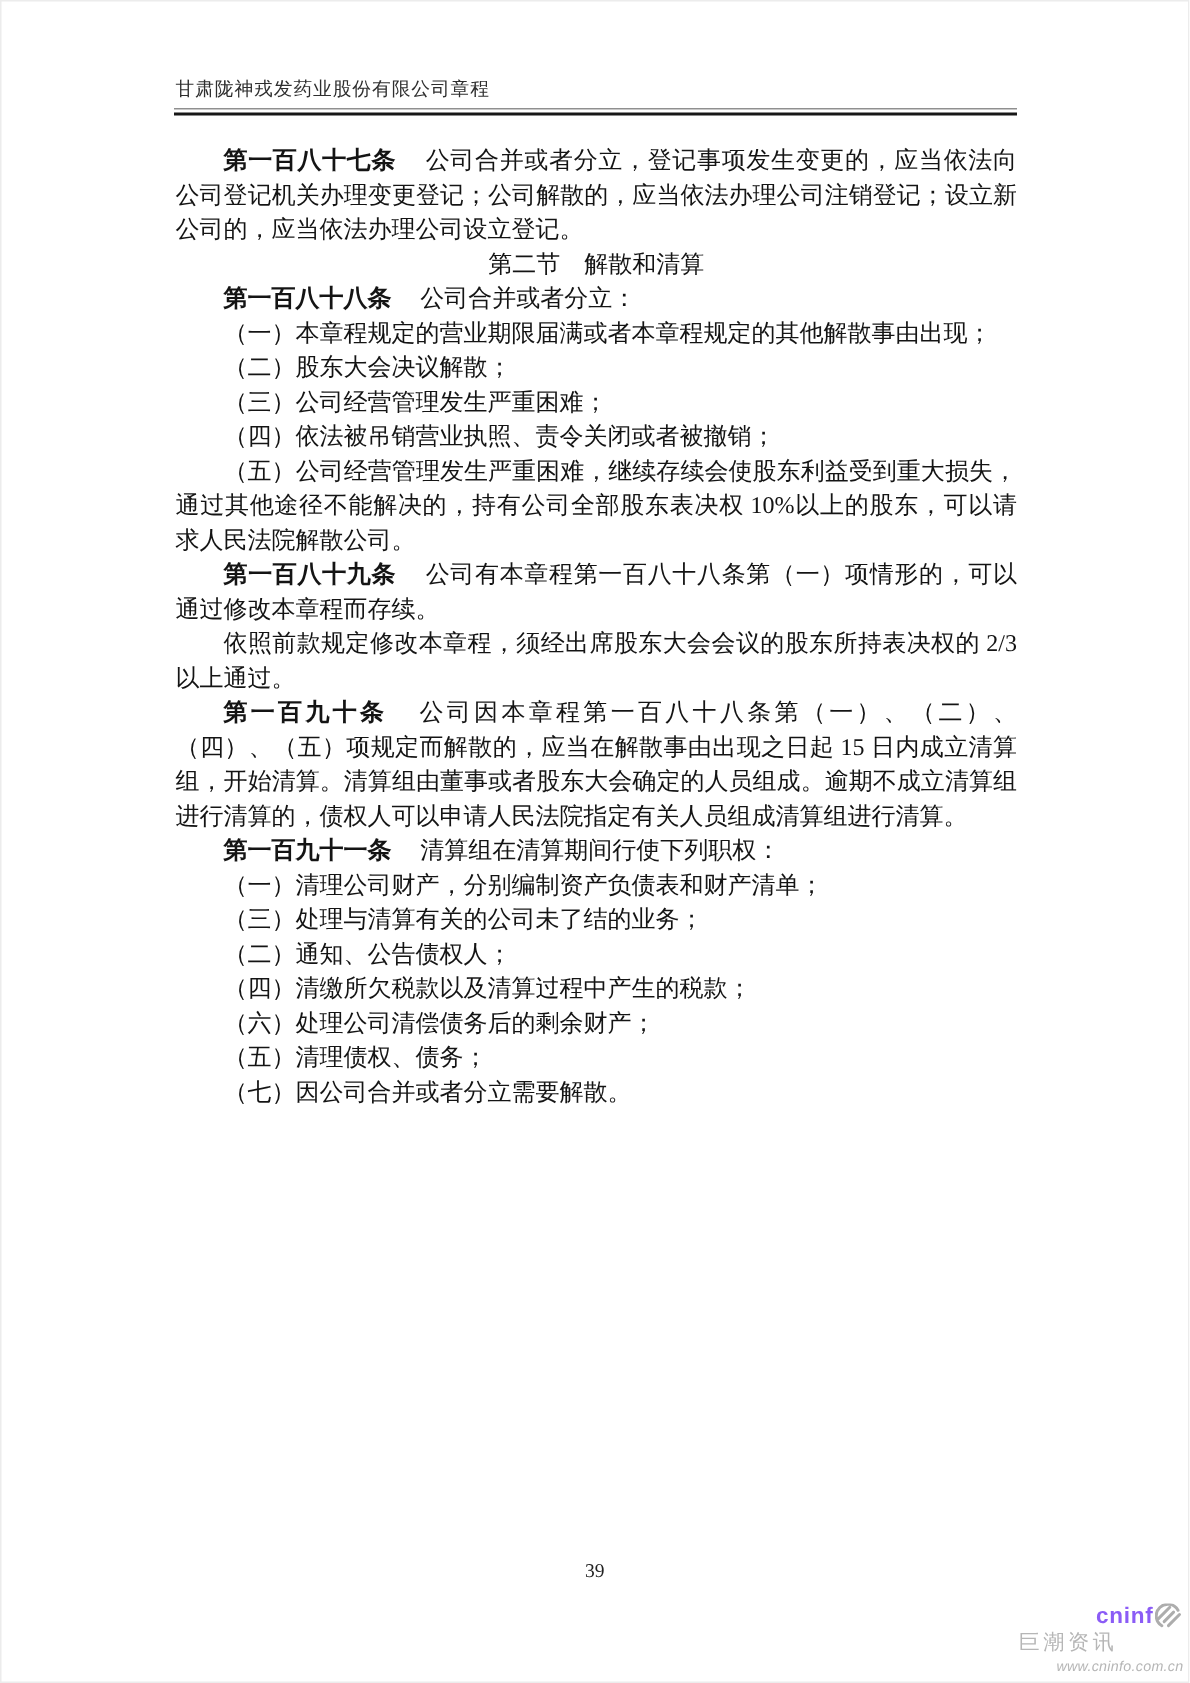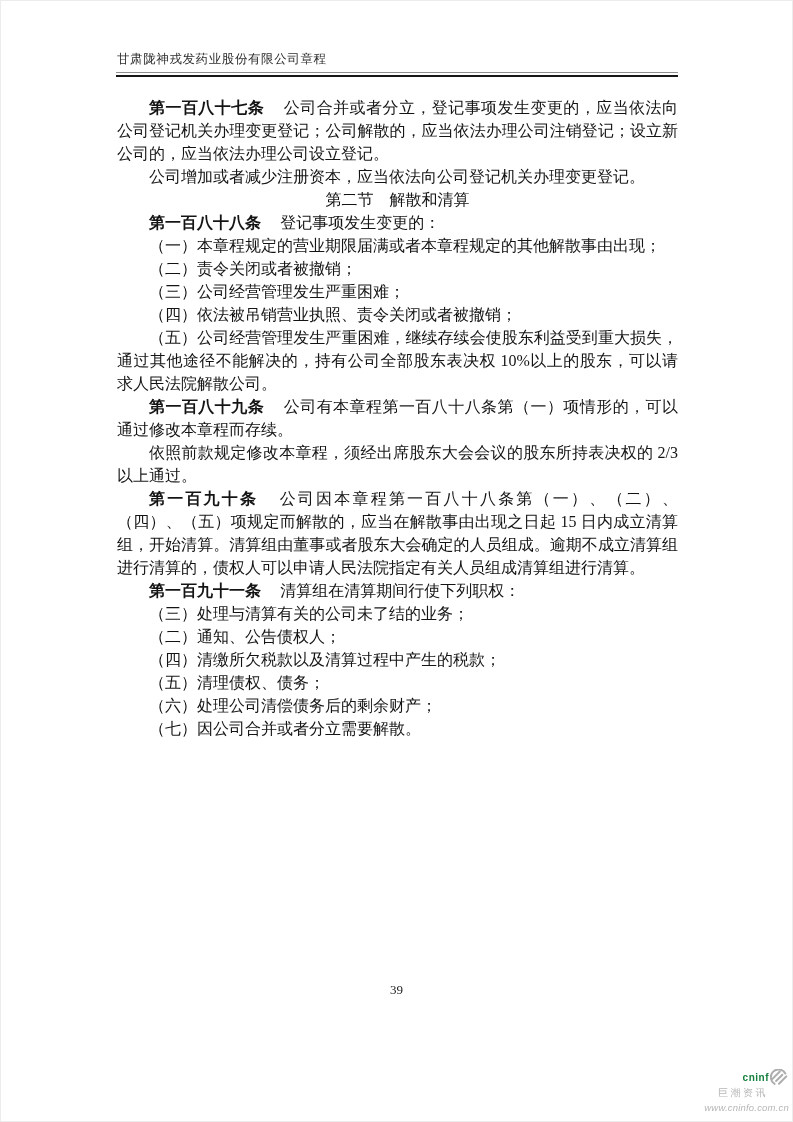--- a/index.html
+++ b/index.html
@@ -24,62 +24,62 @@
   }
   .doc-body {
     position:absolute; left:117px; top:96px; width:561px;
     font-size:16px; line-height:23px;
     text-align:justify;
   }
   .doc-body p { margin:0; text-indent:2em; }
   .doc-body p.heading { text-align:center; text-indent:0; font-weight:400; }
   .art { font-weight:700; margin-right:0.2em; }
   .page-number {
-    position:absolute; left:0; top:982px; width:793px;
+    position:absolute; left:0; top:1039px; width:793px;
     text-align:center; font-size:13px; color:#222222;
   }
   .cninfo {
     position:absolute; top:1069px; right:4px; width:110px;
     font-family:"Liberation Sans","DejaVu Sans",sans-serif;
     color:#b0b0b0;
   }
   .cninfo-top { display:flex; justify-content:flex-end; align-items:center; gap:1px; }
-  .cninfo-word { font-size:10px; font-weight:700; color:#15803d; letter-spacing:0.5px; line-height:16px; }
+  .cninfo-word { font-size:15px; font-weight:700; color:#8b5cf6; letter-spacing:0.5px; line-height:16px; }
   .cninfo-swirl { display:inline-block; width:19px; height:18px; }
   .cninfo-swirl svg { width:19px; height:18px; display:block; }
-  .cninfo-caption { font-size:10px; letter-spacing:2.5px; text-align:right; padding-right:21px; color:#b6b6b6; margin-top:-1px; }
+  .cninfo-caption { font-size:14px; letter-spacing:2.5px; padding-right:21px; color:#b6b6b6; margin-top:-1px; }
   .cninfo-url { font-size:9.5px; color:#b6b6b6; text-align:right; margin-top:2px; letter-spacing:0.2px;font-style:italic; }
 </style>
 </head>
 <body>
 
 <div class="page">
 
   <div class="header">甘肃陇神戎发药业股份有限公司章程</div>
   <div class="header-rule"></div>
 
   <div class="doc-body">
     <p><span class="art">第一百八十七条</span><span>　公司合并或者分立，登记事项发生变更的，应当依法向公司登记机关办理变更登记；公司解散的，应当依法办理公司注销登记；设立新公司的，应当依法办理公司设立登记。</span></p>
-    <p>公司增加或者减少注册资本，应当依法向公司登记机关办理变更登记。</p>
     <p class="heading">第二节　解散和清算</p>
-    <p><span class="art">第一百八十八条</span><span>　登记事项发生变更的：</span></p>
+    <p><span class="art">第一百八十八条</span><span>　公司合并或者分立：</span></p>
     <p>（一）本章程规定的营业期限届满或者本章程规定的其他解散事由出现；</p>
-    <p>（二）责令关闭或者被撤销；</p>
+    <p>（二）股东大会决议解散；</p>
     <p>（三）公司经营管理发生严重困难；</p>
     <p>（四）依法被吊销营业执照、责令关闭或者被撤销；</p>
     <p>（五）公司经营管理发生严重困难，继续存续会使股东利益受到重大损失，通过其他途径不能解决的，持有公司全部股东表决权 10%以上的股东，可以请求人民法院解散公司。</p>
     <p><span class="art">第一百八十九条</span><span>　公司有本章程第一百八十八条第（一）项情形的，可以通过修改本章程而存续。</span></p>
     <p>依照前款规定修改本章程，须经出席股东大会会议的股东所持表决权的 2/3 以上通过。</p>
     <p><span class="art">第一百九十条</span><span>　公司因本章程第一百八十八条第（一）、（二）、（四）、（五）项规定而解散的，应当在解散事由出现之日起 15 日内成立清算组，开始清算。清算组由董事或者股东大会确定的人员组成。逾期不成立清算组进行清算的，债权人可以申请人民法院指定有关人员组成清算组进行清算。</span></p>
     <p><span class="art">第一百九十一条</span><span>　清算组在清算期间行使下列职权：</span></p>
+    <p>（一）清理公司财产，分别编制资产负债表和财产清单；</p>
     <p>（三）处理与清算有关的公司未了结的业务；</p>
     <p>（二）通知、公告债权人；</p>
     <p>（四）清缴所欠税款以及清算过程中产生的税款；</p>
+    <p>（六）处理公司清偿债务后的剩余财产；</p>
     <p>（五）清理债权、债务；</p>
-    <p>（六）处理公司清偿债务后的剩余财产；</p>
     <p>（七）因公司合并或者分立需要解散。</p>
   </div>
 
   <div class="page-number">39</div>
 
   <div class="cninfo">
     <div class="cninfo-top">
       <span class="cninfo-word">cninf</span>
       <span class="cninfo-swirl">
         <svg viewBox="0 0 20 20" xmlns="http://www.w3.org/2000/svg">

